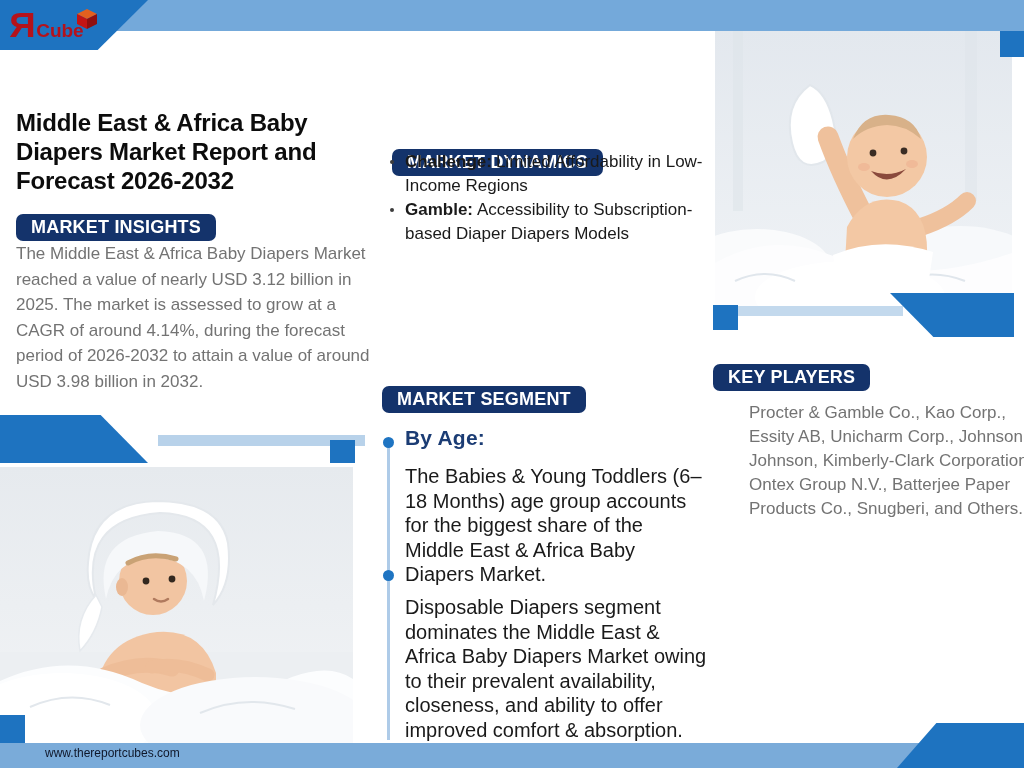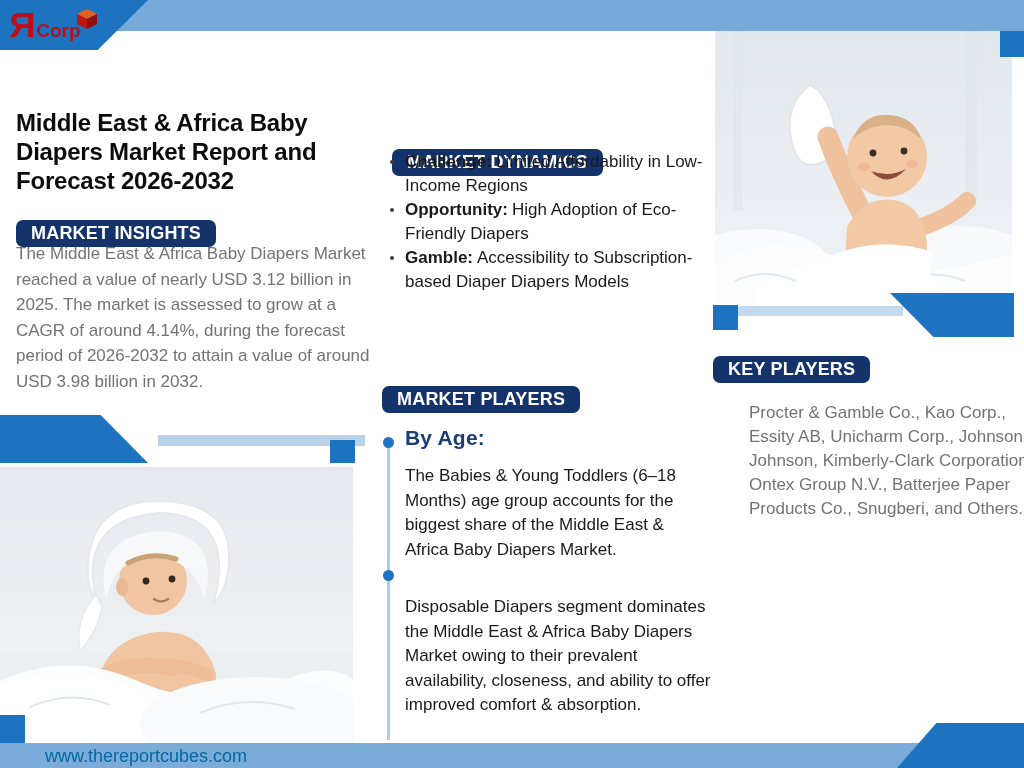--- a/index.html
+++ b/index.html
@@ -46,89 +46,85 @@
   
   .title{
     position:absolute;left:16px;top:108px;width:372px;margin:0;
     font-size:24px;line-height:29px;font-weight:bold;color:#0c0c0c;letter-spacing:-0.2px;
   }
   .badge{
     position:absolute;display:inline-block;background:#14336b;color:#ffffff;
     font-weight:bold;font-size:18px;line-height:22px;padding:2px 15px 3px;
     border-radius:7px;letter-spacing:0.2px;white-space:nowrap;
   }
-  .badge-insights{left:16px;top:220px;}
+  .badge-insights{left:16px;top:214px;}
   .badge-dynamics{left:392px;top:109px;margin-top:40px;}
   .badge-segment{left:382px;top:386px;}
-  .badge-players{left:713px;top:356px;text-align:center;}
+  .badge-players{left:713px;top:364px;text-align:center;}
   .body-text{position:absolute;margin:0;font-size:17px;line-height:25.5px;color:#737373;}
   .insights-body{left:16px;top:241px;width:358px;}
   .players-body{left:749px;top:401px;width:302px;line-height:24px;}
   
   .dyn-list{position:absolute;left:384px;top:150px;width:328px;}
   .dyn-item{position:relative;padding-left:21px;font-size:17px;line-height:24px;color:#1a1a1a;}
   .dyn-item .bullet-dot{
     position:absolute;left:6px;top:10px;width:4px;height:4px;border-radius:50%;background:#3d3d3d;
   }
   .dyn-item b{margin-right:4px;}
   
   .seg-line{position:absolute;left:387px;top:444px;width:3px;height:296px;background:#aecbe8;}
   .seg-dot{position:absolute;width:11px;height:11px;border-radius:50%;background:#1e74c2;}
   .seg-dot1{left:383px;top:437px;}
   .seg-dot2{left:383px;top:570px;}
   .seg-heading{position:absolute;margin:0;font-size:21px;font-weight:bold;color:#1b3c74;letter-spacing:0.2px;}
   .seg-h1{left:405px;top:426px;}
   .seg-h2{left:405px;top:560px;}
-  .seg-body{position:absolute;margin:0;font-size:17px;line-height:24.5px;color:#1a1a1a;}
+  .seg-body{position:absolute;margin:0;font-size:20px;line-height:24.5px;color:#1a1a1a;}
   .seg-b1{left:405px;top:464px;width:302px;}
   .seg-b2{left:405px;top:595px;width:306px;}
   
   .footer-bar{position:absolute;left:0;top:743px;width:1024px;height:25px;background:#7aabd9;z-index:4;}
   .footer-url{
-    position:absolute;left:45px;top:746px;z-index:6;font-size:18px;color:#0369a1;text-decoration:none;
+    position:absolute;left:45px;top:746px;z-index:6;font-size:12px;color:#0f172a;text-decoration:none;
   }
 </style>
 </head>
 <body>
 
 <div class="canvas">
 
   <div class="top-band"></div>
   <div class="logo-shape"></div>
   <div class="logo-inner">
     <span class="logo-r">Я</span>
-    <span class="logo-cube">Corp</span>
+    <span class="logo-cube">Cube</span>
   </div>
   <svg class="cube-icon" viewBox="0 0 22 22" aria-hidden="true">
     <polygon points="11,1 21,6 11,11 1,6" fill="#e2601f"></polygon>
     <polygon points="1,6 11,11 11,21 1,16" fill="#c31414"></polygon>
     <polygon points="21,6 11,11 11,21 21,16" fill="#8f0f10"></polygon>
   </svg>
 
   <h1 class="title">Middle East &amp; Africa Baby Diapers Market Report and Forecast 2026-2032</h1>
   <div class="badge badge-insights">MARKET INSIGHTS</div>
   <p class="body-text insights-body">The Middle East &amp; Africa Baby Diapers Market reached a value of nearly USD 3.12 billion in 2025. The market is assessed to grow at a CAGR of around 4.14%, during the forecast period of 2026-2032 to attain a value of around USD 3.98 billion in 2032.</p>
 
   <div class="badge badge-dynamics">MARKET DYNAMICS</div>
   <div class="dyn-list">
     <div class="dyn-item">
       <span class="bullet-dot"></span>
       <b>Challenge:</b><span>Limited Affordability in Low-Income Regions</span>
     </div>
     <div class="dyn-item">
       <span class="bullet-dot"></span>
-      <b>Opportunity:</b><span>High Adoption of Eco-Friendly Diapers</span>
-    </div>
-    <div class="dyn-item">
-      <span class="bullet-dot"></span>
       <b>Gamble:</b><span>Accessibility to Subscription-based Diaper Diapers Models</span>
     </div>
   </div>
 
-  <div class="badge badge-segment">MARKET PLAYERS</div>
+  <div class="badge badge-segment">MARKET SEGMENT</div>
   <div class="seg-line"></div>
   <span class="seg-dot seg-dot1"></span>
   <h2 class="seg-heading seg-h1">By Age:</h2>
   <p class="seg-body seg-b1">The Babies &amp; Young Toddlers (6–18 Months) age group accounts for the biggest share of the Middle East &amp; Africa Baby Diapers Market.</p>
   <span class="seg-dot seg-dot2"></span>
   <p class="seg-body seg-b2">Disposable Diapers segment dominates the Middle East &amp; Africa Baby Diapers Market owing to their prevalent availability, closeness, and ability to offer improved comfort &amp; absorption.</p>
 
   <div class="badge badge-players">KEY PLAYERS</div>
   <p class="body-text players-body">Procter &amp; Gamble Co., Kao Corp., Essity AB, Unicharm Corp., Johnson &amp; Johnson, Kimberly-Clark Corporation, Ontex Group N.V., Batterjee Paper Products Co., Snugberi, and Others.</p>
 

